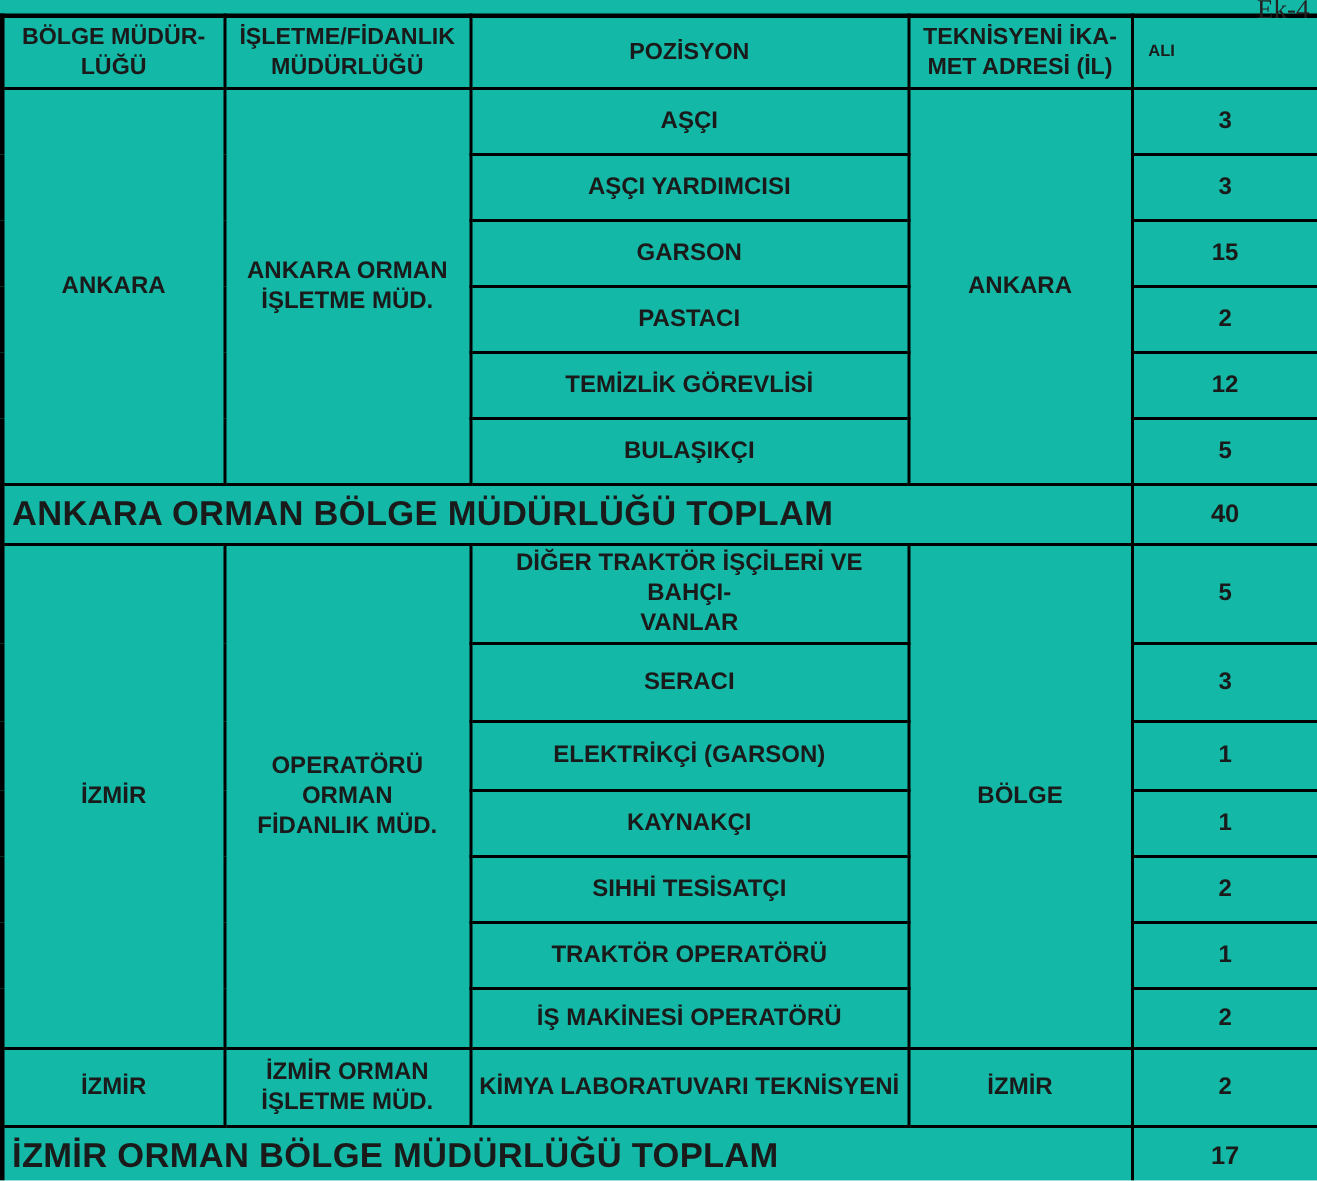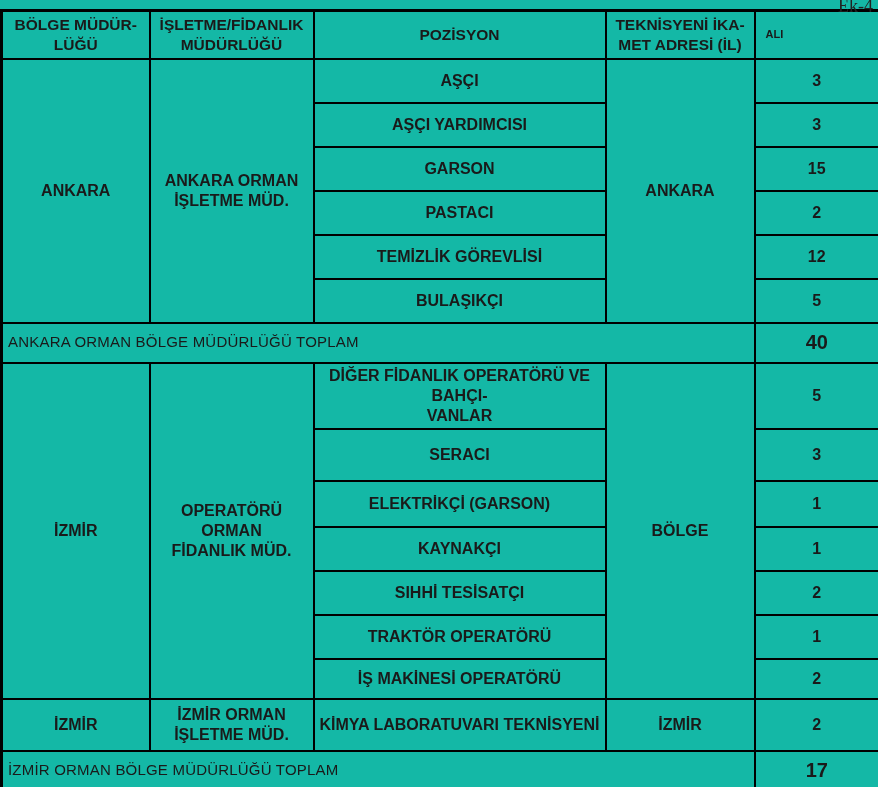--- a/index.html
+++ b/index.html
@@ -42,26 +42,26 @@
     line-height: 1.25;
   }
   .doc-table th {
     font-size: 15.5px;
     font-weight: bold;
   }
   .preline { white-space: pre-line; }
   th.alinan-header { text-align: left; padding-left: 10px; font-size: 11px; }
   td.total-label {
     text-align: left;
-    font-weight: normal;
-    font-size: 15px;
+    font-weight: bold;
+    font-size: 23px;
     padding-left: 5px;
     letter-spacing: 0.2px;
   }
-  td.total-count { font-weight: bold; font-size: 20px; }
+  td.total-count { font-weight: bold; font-size: 17px; }
   tr.h-header  { height: 48px; }
   tr.h-std     { height: 44px; }
   tr.h-total   { height: 40px; }
   tr.h-tall    { height: 58px; }
   tr.h-seraci  { height: 52px; }
   tr.h-elek    { height: 46px; }
   tr.h-ismak   { height: 40px; }
   tr.h-kimya   { height: 52px; }
 </style>
 </head>
@@ -122,21 +122,21 @@
 
     <tr class="h-total">
       <td colspan="4" class="total-label">ANKARA ORMAN BÖLGE MÜDÜRLÜĞÜ TOPLAM</td>
       <td class="total-count">40</td>
     </tr>
 
     <tr class="h-tall">
       <td rowspan="7">İZMİR</td>
       <td rowspan="7" class="preline">OPERATÖRÜ ORMAN
 FİDANLIK MÜD.</td>
-      <td class="preline">DİĞER FİDANLIK OPERATÖRÜ VE BAHÇI-
+      <td class="preline">DİĞER TRAKTÖR İŞÇİLERİ VE BAHÇI-
 VANLAR</td>
       <td rowspan="7">BÖLGE</td>
       <td>5</td>
     </tr>
     <tr class="h-seraci">
       <td>SERACI</td>
       <td>3</td>
     </tr>
     <tr class="h-elek">
       <td>ELEKTRİKÇİ (GARSON)</td>

